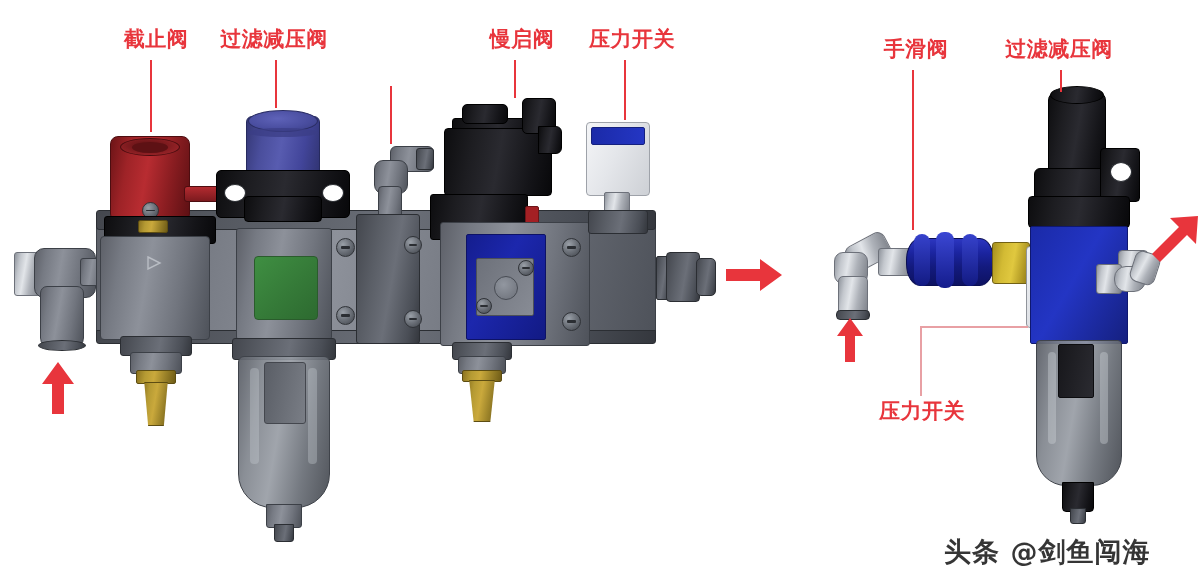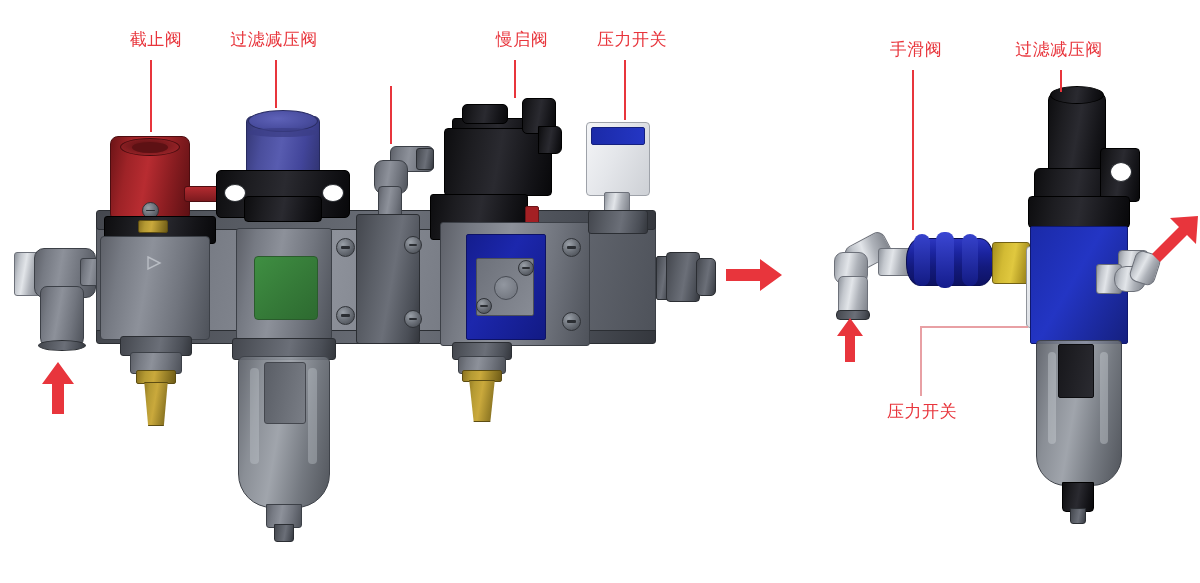--- a/index.html
+++ b/index.html
@@ -6,23 +6,23 @@
   body{
     width:1200px;height:583px;background:#ffffff;overflow:hidden;
     font-family:"DejaVu Sans","Liberation Sans",sans-serif;
     position:relative;
   }
   .stage{position:absolute;inset:0;}
   .abs{position:absolute;}
 
   
   .label{
-    position:absolute;color:#e8353c;font-size:17px;line-height:23px;
+    position:absolute;color:#e8353c;font-size:21px;line-height:23px;
     font-family:"DejaVu Sans","Liberation Sans",sans-serif;
-    white-space:pre;text-align:center;font-weight:400;letter-spacing:.5px;
+    white-space:pre;text-align:center;font-weight:700;letter-spacing:.5px;
   }
   .leader{position:absolute;background:#e8353c;width:2px;}
   .leader-h{position:absolute;background:#e8a0a4;height:2px;}
   .leader-v-thin{position:absolute;background:#e8a0a4;width:2px;}
 
   
   .arrow{position:absolute;}
 
   
   .part{position:absolute;box-sizing:border-box;}
@@ -255,13 +255,14 @@
   <div class="label" style="left:872px;top:38px;width:88px;">手滑阀</div>
   <div class="leader" style="left:912px;top:70px;height:160px;"></div>
 
   <div class="label" style="left:1002px;top:38px;width:114px;">过滤减压阀</div>
   <div class="leader" style="left:1060px;top:70px;height:22px;"></div>
 
   <div class="label" style="left:876px;top:400px;width:92px;">压力开关</div>
   <div class="leader-v-thin" style="left:920px;top:326px;height:70px;"></div>
   <div class="leader-h" style="left:920px;top:326px;width:108px;"></div>
 
+  <div class="wm" style="left:944px;top:534px;">头条 @剑鱼闯海</div>
 </div>
 
 </body></html>

